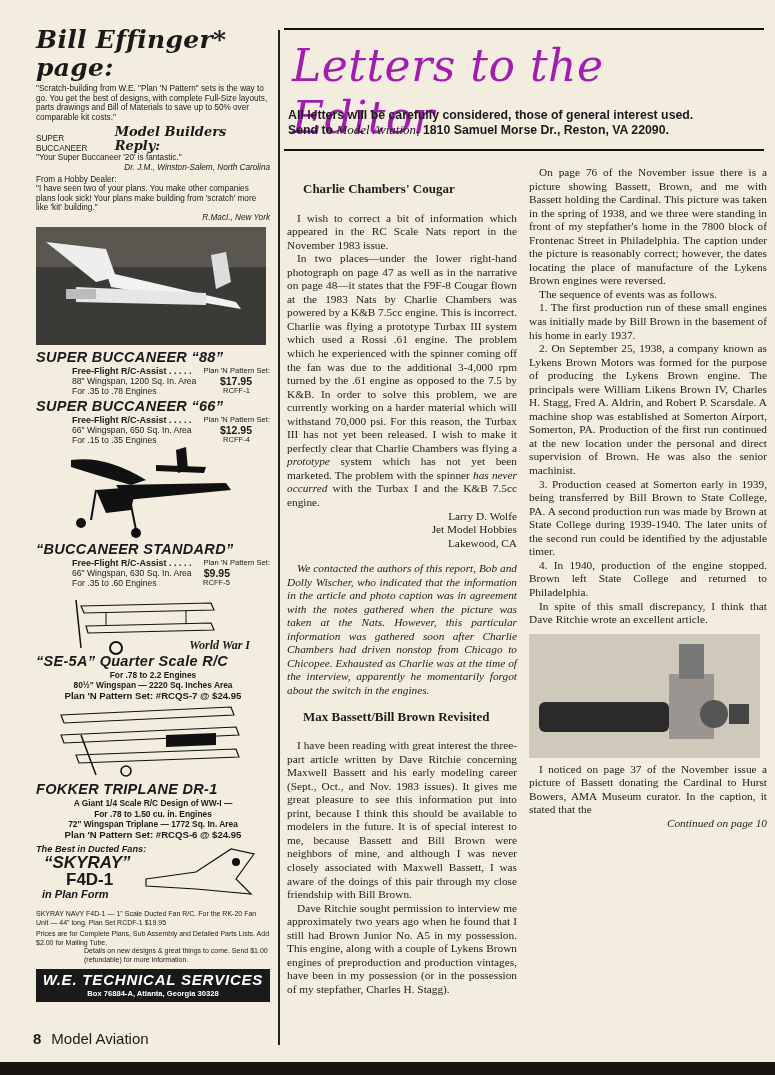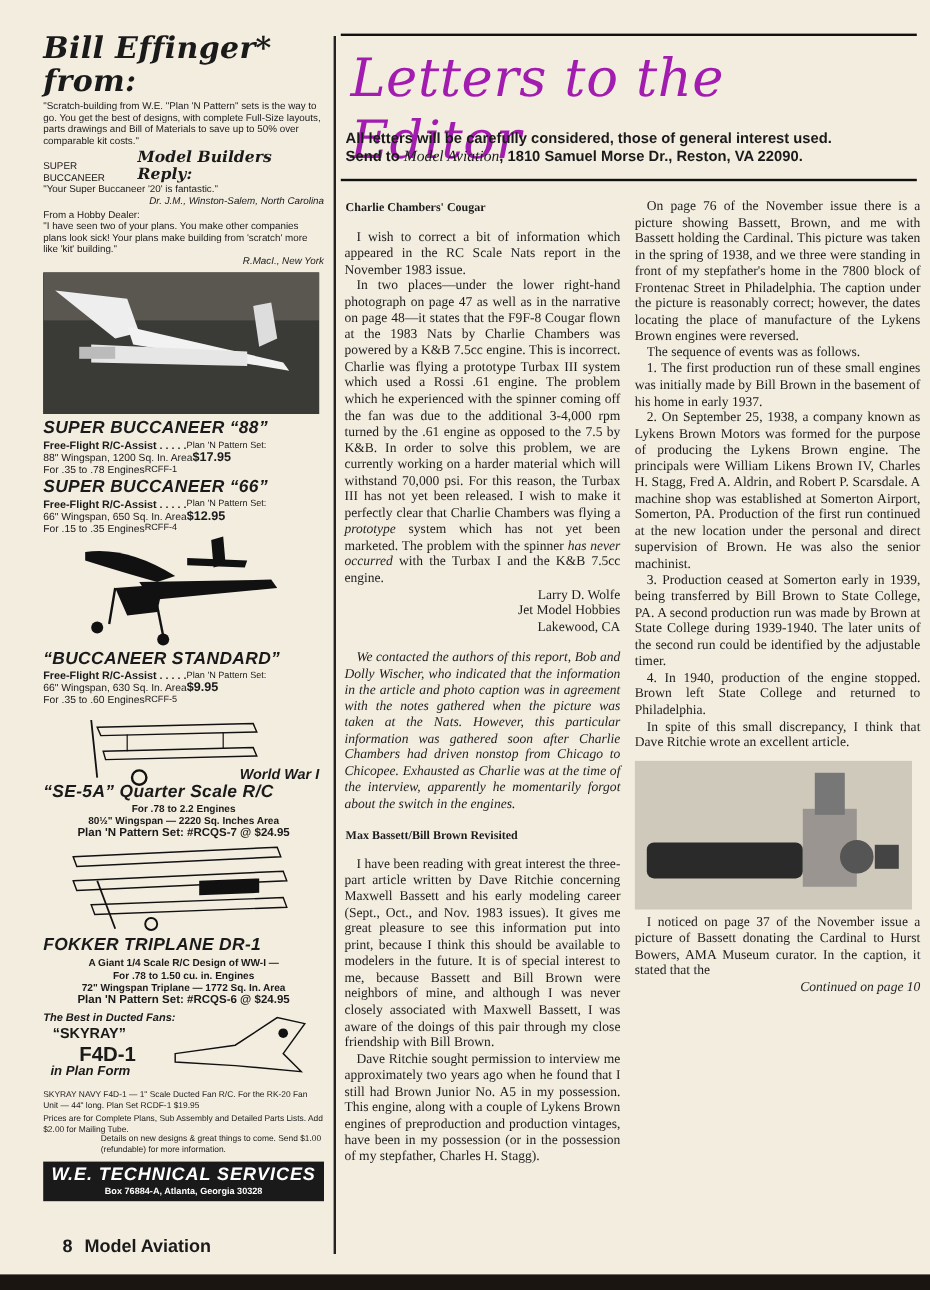--- a/index.html
+++ b/index.html
@@ -8,56 +8,56 @@
   
   .ad{position:absolute;left:36px;top:26px;width:234px;height:994px;}
   .ad-title{font-family:"DejaVu Serif",serif;font-weight:bold;font-style:italic;font-size:25px;line-height:28px;letter-spacing:0.3px;}
   .ad-small{font-size:8.2px;line-height:9.6px;}
   .reply-row{display:flex;justify-content:space-between;align-items:flex-end;margin-top:3px;}
   .reply-title{font-family:"DejaVu Serif",serif;font-weight:bold;font-style:italic;font-size:13px;line-height:14px;}
   .attrib{text-align:right;font-style:italic;}
   .photo{background:#2b2b2b;position:relative;overflow:hidden;}
   .photo-1{width:230px;height:118px;margin-top:4px;}
   .prod-title{font-weight:bold;font-style:italic;font-size:14.5px;text-align:left;line-height:17px;letter-spacing:0.3px;}
-  .prod-row{display:flex;font-size:8.6px;line-height:10px;}
+  .prod-row{display:flex;justify-content:space-between;font-size:8.6px;line-height:10px;margin-left:36px;}
   .prod-row b{font-size:9px;}
   .price{font-weight:bold;font-size:10.5px;}
   .code{font-size:7.6px;}
   .plane-box{position:relative;height:100px;}
   .ww1{font-weight:bold;font-style:italic;font-size:12px;text-align:right;}
   .center-bold{text-align:center;font-weight:bold;font-size:8.4px;line-height:10.5px;}
   .tech{background:#1a1a1a;color:#fff;text-align:center;margin-top:4px;padding:2px 0 3px;}
   .tech-title{font-weight:bold;font-style:italic;font-size:15px;letter-spacing:0.8px;line-height:18px;}
   .tech-addr{font-size:7.6px;font-weight:bold;line-height:10px;}
-  .footer{position:absolute;left:52px;top:1030px;font-size:15px;font-weight:bold;}
+  .footer{position:absolute;left:33px;top:1030px;font-size:15px;}
   .footer b{margin-right:10px;}
   
   .vline{position:absolute;left:278px;top:30px;width:2px;height:1015px;background:#222;}
   .top-rule{position:absolute;left:284px;top:28px;width:480px;height:2px;background:#111;}
   .header-title{position:absolute;left:292px;top:40px;width:460px;font-family:"DejaVu Serif",serif;font-style:italic;font-size:44px;color:#a21caf;letter-spacing:0.5px;line-height:52px;}
   .header-sub{position:absolute;left:288px;top:108px;width:470px;font-weight:bold;font-size:12.3px;line-height:14.5px;}
   .header-sub i{font-family:"Liberation Serif",serif;font-weight:normal;font-size:13px;}
   .mid-rule{position:absolute;left:284px;top:149px;width:480px;height:2px;background:#111;}
   .col{position:absolute;font-family:"Liberation Serif",serif;font-size:11.3px;line-height:13.55px;text-align:justify;color:#1d1d1d;}
   .col p{margin:0;text-indent:10px;}
-  .col h3{font-size:10px;margin:1px;font-weight:bold;}
+  .col h3{font-size:13px;margin:16px;font-weight:bold;}
   .col .sig{text-align:right;line-height:13.5px;}
   .col .edi{font-style:italic;}
   .col1{left:287px;top:166px;width:230px;}
   .col2{left:529px;top:166px;width:238px;}
   .engine-photo{position:relative;width:231px;height:124px;background:#d9d4c8;margin:7px 0 5px;overflow:hidden;}
   .cont{text-align:right;font-style:italic;}
 </style>
 </head>
 <body>
 
 <div class="bottom-band"></div>
 
 <div class="ad">
-  <div class="ad-title">Bill Effinger* from:</div>
+  <div class="ad-title">Bill Effinger* page:</div>
   <div class="ad-small" style="margin-top:2px;">"Scratch-building from W.E. "Plan 'N Pattern" sets is the way to go. You get the best of designs, with complete Full-Size layouts, parts drawings and Bill of Materials to save up to 50% over comparable kit costs."</div>
   <div class="reply-row">
     <span class="ad-small">SUPER BUCCANEER</span>
     <span class="reply-title">Model Builders Reply:</span>
   </div>
   <div class="ad-small">"Your Super Buccaneer '20' is fantastic."</div>
   <div class="ad-small attrib">Dr. J.M., Winston-Salem, North Carolina</div>
   <div class="ad-small" style="margin-top:2px;">From a Hobby Dealer:</div>
   <div class="ad-small">"I have seen two of your plans. You make other companies plans look sick! Your plans make building from 'scratch' more like 'kit' building."</div>
   <div class="ad-small attrib">R.MacI., New York</div>
@@ -132,21 +132,21 @@
   <div class="plane-box" style="height:58px;margin-top:10px;">
     <svg width="230" height="58" viewBox="0 0 230 58">
       <path d="M45 8 L175 5 L178 12 L48 15 Z" fill="none" stroke="#111" stroke-width="1.2"></path>
       <path d="M50 28 L175 25 L178 32 L52 35 Z" fill="none" stroke="#111" stroke-width="1.2"></path>
       <line x1="70" y1="14" x2="70" y2="28" stroke="#111"></line>
       <line x1="150" y1="12" x2="150" y2="26" stroke="#111"></line>
       <path d="M40 2 L45 50" stroke="#111" stroke-width="1.5"></path>
       <circle cx="80" cy="50" r="6" fill="none" stroke="#111" stroke-width="2"></circle>
     </svg>
   </div>
-  <div class="ww1" style="margin-top:-18px;margin-right:4px;">World War I</div>
+  <div class="ww1" style="margin-top:-18px;margin-right:20px;font-family:Liberation Serif, serif;">World War I</div>
   <div class="prod-title">“SE-5A” Quarter Scale R/C</div>
   <div class="center-bold">For .78 to 2.2 Engines</div>
   <div class="center-bold">80½" Wingspan — 2220 Sq. Inches Area</div>
   <div class="center-bold" style="font-size:9.6px;">Plan 'N Pattern Set: #RCQS-7 @ $24.95</div>
 
   <div class="plane-box" style="height:76px;margin-top:4px;">
     <svg width="230" height="76" viewBox="0 0 230 76">
       <path d="M25 10 L195 2 L198 10 L28 18 Z" fill="none" stroke="#111" stroke-width="1.2"></path>
       <path d="M25 30 L200 22 L203 30 L28 38 Z" fill="none" stroke="#111" stroke-width="1.2"></path>
       <path d="M40 50 L200 44 L203 52 L43 58 Z" fill="none" stroke="#111" stroke-width="1.2"></path>
@@ -156,21 +156,21 @@
     </svg>
   </div>
   <div class="prod-title">FOKKER TRIPLANE DR-1</div>
   <div class="center-bold">A Giant 1/4 Scale R/C Design of WW-I —</div>
   <div class="center-bold">For .78 to 1.50 cu. in. Engines</div>
   <div class="center-bold">72" Wingspan Triplane — 1772 Sq. In. Area</div>
   <div class="center-bold" style="font-size:9.6px;">Plan 'N Pattern Set: #RCQS-6 @ $24.95</div>
 
   <div style="position:relative;height:66px;margin-top:4px;">
     <div style="font-weight:bold;font-style:italic;font-size:9.2px;">The Best in Ducted Fans:</div>
-    <div style="font-weight:bold;font-size:12px;line-height:17px;margin-left:8px;">“SKYRAY”</div>
+    <div style="font-weight:bold;font-style:italic;font-size:17px;line-height:17px;margin-left:8px;">“SKYRAY”</div>
     <div style="font-weight:bold;font-size:17px;line-height:17px;margin-left:30px;">F4D-1</div>
     <div style="font-weight:bold;font-style:italic;font-size:11px;margin-left:6px;">in Plan Form</div>
     <svg style="position:absolute;left:100px;top:0;" width="125" height="60" viewBox="0 0 125 60">
       <path d="M10 35 L60 28 L95 5 L118 10 L100 35 L115 50 L60 45 L10 42 Z" fill="none" stroke="#111" stroke-width="1.2"></path>
       <circle cx="100" cy="18" r="4" fill="#111"></circle>
     </svg>
   </div>
   <div class="ad-small" style="font-size:7px;line-height:8.6px;">SKYRAY NAVY F4D-1 — 1" Scale Ducted Fan R/C. For the RK-20 Fan Unit — 44" long. Plan Set RCDF-1 $19.95</div>
   <div class="ad-small" style="font-size:7px;line-height:8.6px;margin-top:3px;">Prices are for Complete Plans, Sub Assembly and Detailed Parts Lists. Add $2.00 for Mailing Tube.</div>
   <div class="ad-small" style="font-size:7px;line-height:8.6px;margin-left:48px;">Details on new designs &amp; great things to come. Send $1.00 (refundable) for more information.</div>

